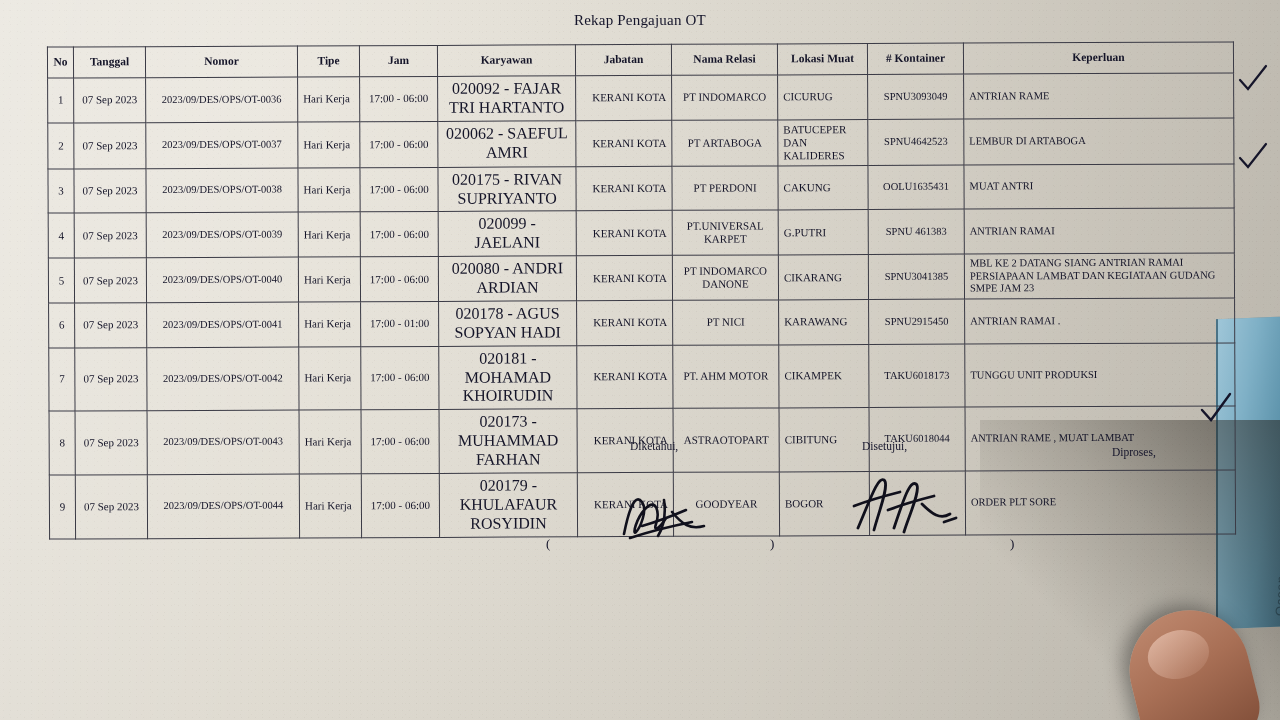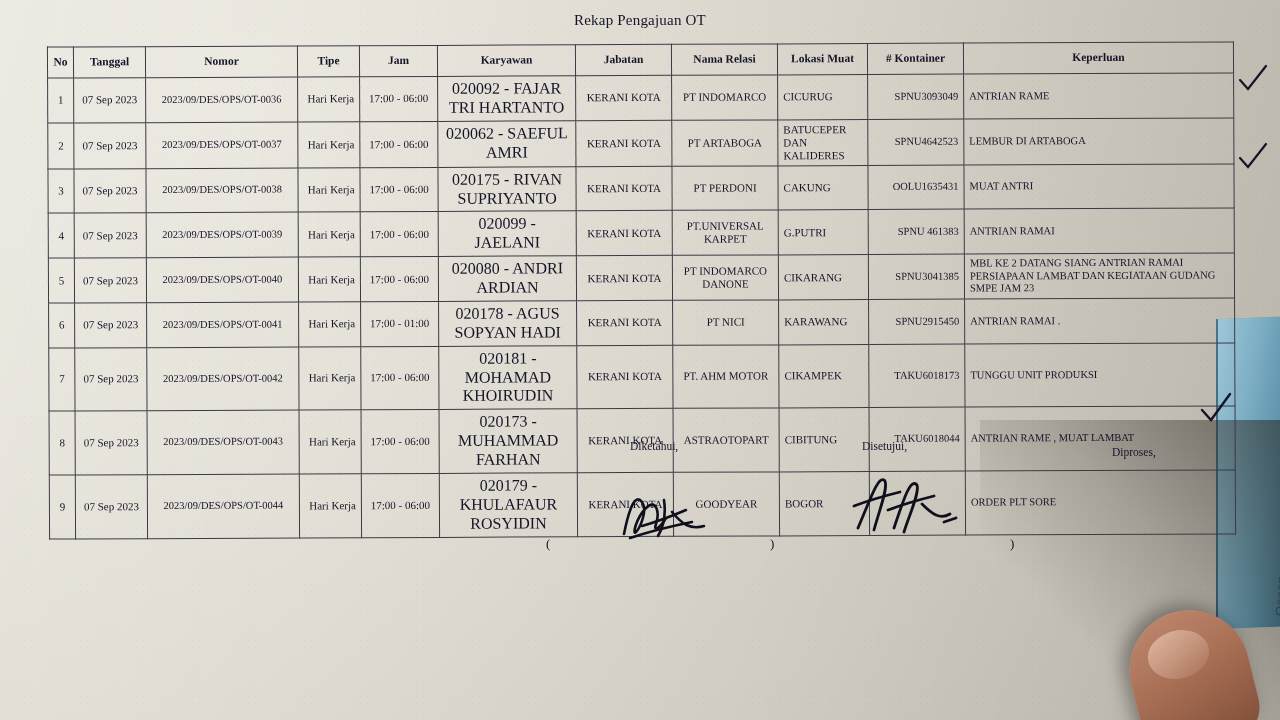--- a/index.html
+++ b/index.html
@@ -141,27 +141,27 @@
   }
   thead th {
     text-align: center;
     font-weight: bold;
     font-size: 11.5px;
     height: 24px;
   }
   td.c-no { text-align: center; }
   td.c-tgl { text-align: center; white-space: nowrap; margin-top: 41px; }
   td.c-nomor { text-align: center; white-space: nowrap; font-size: 10.5px; }
-  td.c-tipe { text-align: right; white-space: nowrap; }
+  td.c-tipe { text-align: left; white-space: nowrap; }
   td.c-jam { text-align: center; white-space: nowrap; }
   td.c-kar { text-align: center; font-size: 16px; }
-  td.c-jab { text-align: center; }
+  td.c-jab { text-align: right; }
   td.c-rel { text-align: center; }
   td.c-lok { text-align: left; }
-  td.c-kon { text-align: right; white-space: nowrap; font-size: 10.5px; margin-top: 33px; }
+  td.c-kon { text-align: center; white-space: nowrap; font-size: 10.5px; margin-top: 33px; }
   td.c-ket { text-align: left; font-size: 10.5px; }
 
   #footer-print {
     position: absolute;
     left: 36px;
     top: 447px;
     font-size: 11.5px;
     color: #14142a;
     white-space: nowrap;
   }

